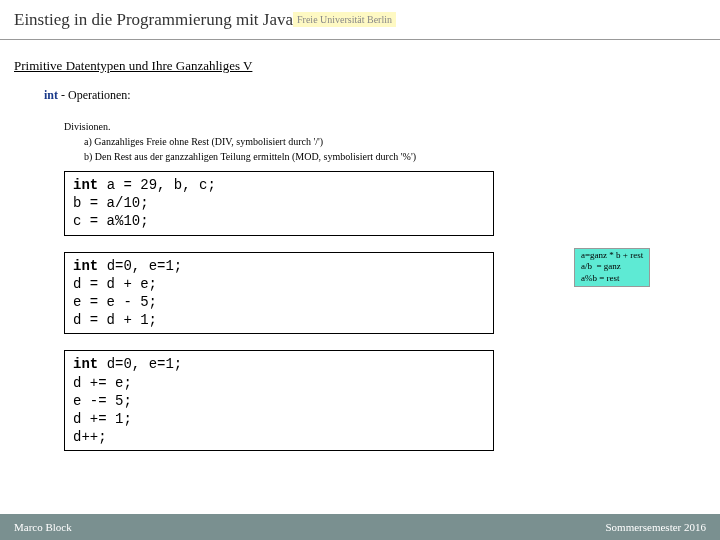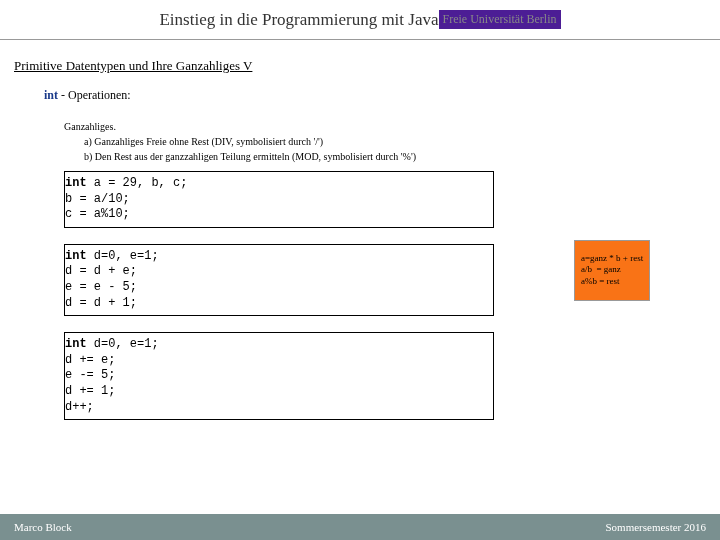--- a/index.html
+++ b/index.html
@@ -1,48 +1,48 @@
 <!DOCTYPE html>
 <html><head>
 <meta charset="utf-8">
 <style>
 *{box-sizing:border-box;margin:0;padding:0}
 body{width:720px;height:540px;background:#fff;font-family:Georgia,serif;position:relative;overflow:hidden}
-.header{height:40px;border-bottom:1px solid #999;display:flex;justify-content:center;align-items:center;padding:0 14px}
+.header{height:40px;border-bottom:1px solid #999;display:flex;justify-content:flex-start;align-items:center;padding:0 14px}
 .title{font-size:17px;color:#333}
-.logo{font-size:12px;color:#888;padding:2px 4px;background:#4c1d95}
+.logo{font-size:10px;color:#888;padding:2px 4px;background:#fef9c3}
 .content{padding:18px 14px 0 14px}
 .subtitle{font-size:13px;text-decoration:underline;color:#000;margin-bottom:14px}
 .section-label{font-size:12px;margin-left:30px;margin-bottom:17px}
 .kw{color:#1a3a8a;font-weight:bold}
 .body-text{font-size:10px;margin-left:50px;margin-bottom:2px;line-height:1.3}
 .indent{margin-left:70px}
-.code-box{border:1px solid #000;margin:8px 0 8px 50px;width:430px;padding:4px 0;font-family:'Courier New',monospace;font-size:12px;line-height:1.3;white-space:pre}
+.code-box{border:1px solid #000;margin:8px 0 8px 50px;width:430px;padding:4px 8px;font-family:'Courier New',monospace;font-size:14px;line-height:1.3;white-space:pre}
 .code-box .k{font-weight:bold}
 .row{display:flex;align-items:flex-start}
-.note-box{border:1px solid #999;background:#f97316;font-size:9px;padding:12px 6px;margin-left:80px;margin-top:4px;line-height:1.3;white-space:pre}
+.note-box{border:1px solid #999;background:#5eead4;font-size:9px;padding:1px 6px;margin-left:80px;margin-top:4px;line-height:1.3;white-space:pre}
 .subhead{font-size:12px;margin-left:30px;margin:6px 0 6px 30px}
 .footer{position:absolute;bottom:0;left:0;right:0;height:26px;background:#7a9090;color:#fff;display:flex;justify-content:space-between;align-items:center;padding:0 14px;font-size:11px}
 </style>
 </head>
 <body>
 
 <div class="header">
   <div class="title">Einstieg in die Programmierung mit Java</div>
   <div class="logo">Freie Universität Berlin</div>
 </div>
 
 <div class="content">
   <div class="subtitle">Primitive Datentypen und Ihre Ganzahliges V</div>
 
   <div class="section-label">
     <span class="kw">int</span><span> - Operationen:</span>
   </div>
 
-  <div class="body-text">Ganzahliges.</div>
+  <div class="body-text">Divisionen.</div>
   <div class="body-text indent">a) Ganzahliges Freie ohne Rest (DIV, symbolisiert durch '/')</div>
   <div class="body-text indent">b) Den Rest aus der ganzzahligen Teilung ermitteln (MOD, symbolisiert durch '%')</div>
 
   <div class="code-box"><span class="k">int</span> <span>a = 29, b, c;
 b = a/10;
 c = a%10;</span></div>
 
   <div class="row">
     <div class="code-box"><span class="k">int</span> <span>d=0, e=1;
 d = d + e;

